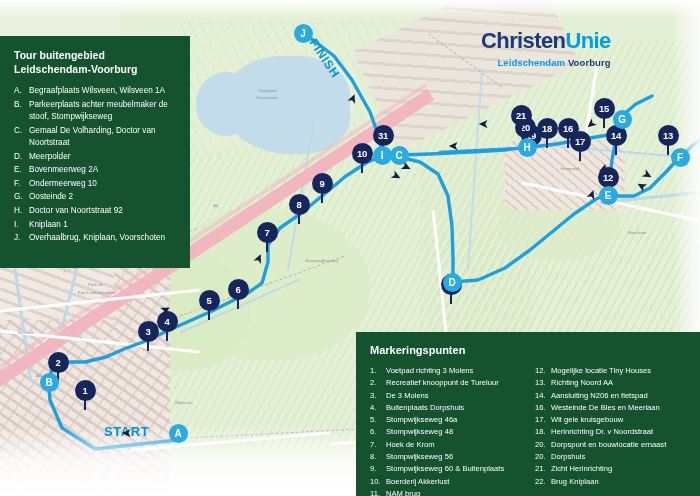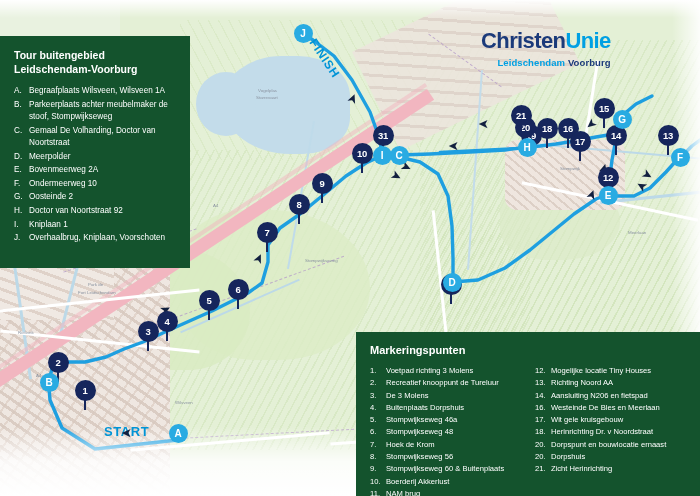--- a/index.html
+++ b/index.html
@@ -461,20 +461,24 @@
             <span class="t">Dorpspunt en bouwlocatie ernaast</span>
           </div>
           <div class="legrow">
             <span class="n">20.</span>
             <span class="t">Dorpshuis</span>
           </div>
           <div class="legrow">
             <span class="n">21.</span>
             <span class="t">Zicht Herinrichting</span>
           </div>
+          <div class="legrow">
+            <span class="n">22.</span>
+            <span class="t">Brug Kniplaan</span>
+          </div>
         </div>
     </div>
   </div>
 
   <div id="logo">
     <div class="l1"><span class="a">Christen</span><span class="b">Unie</span></div>
     <div class="l2"><span class="a">Leidschendam</span> <span class="b">Voorburg</span></div>
   </div>
 
 </div>

